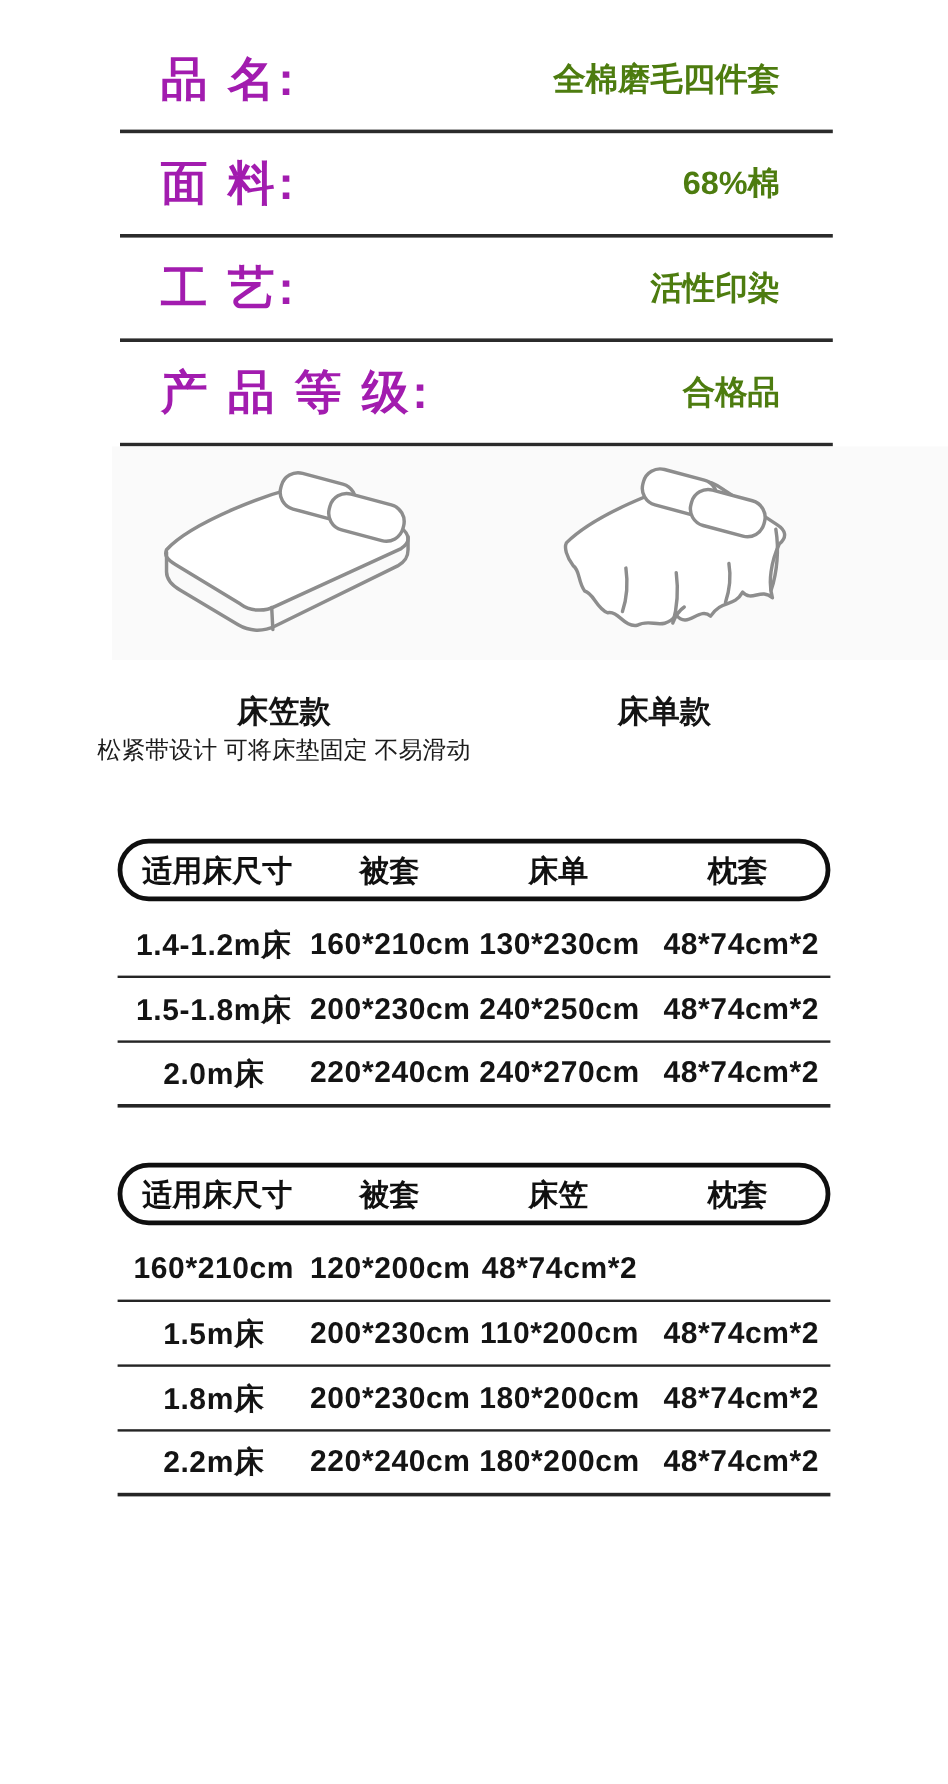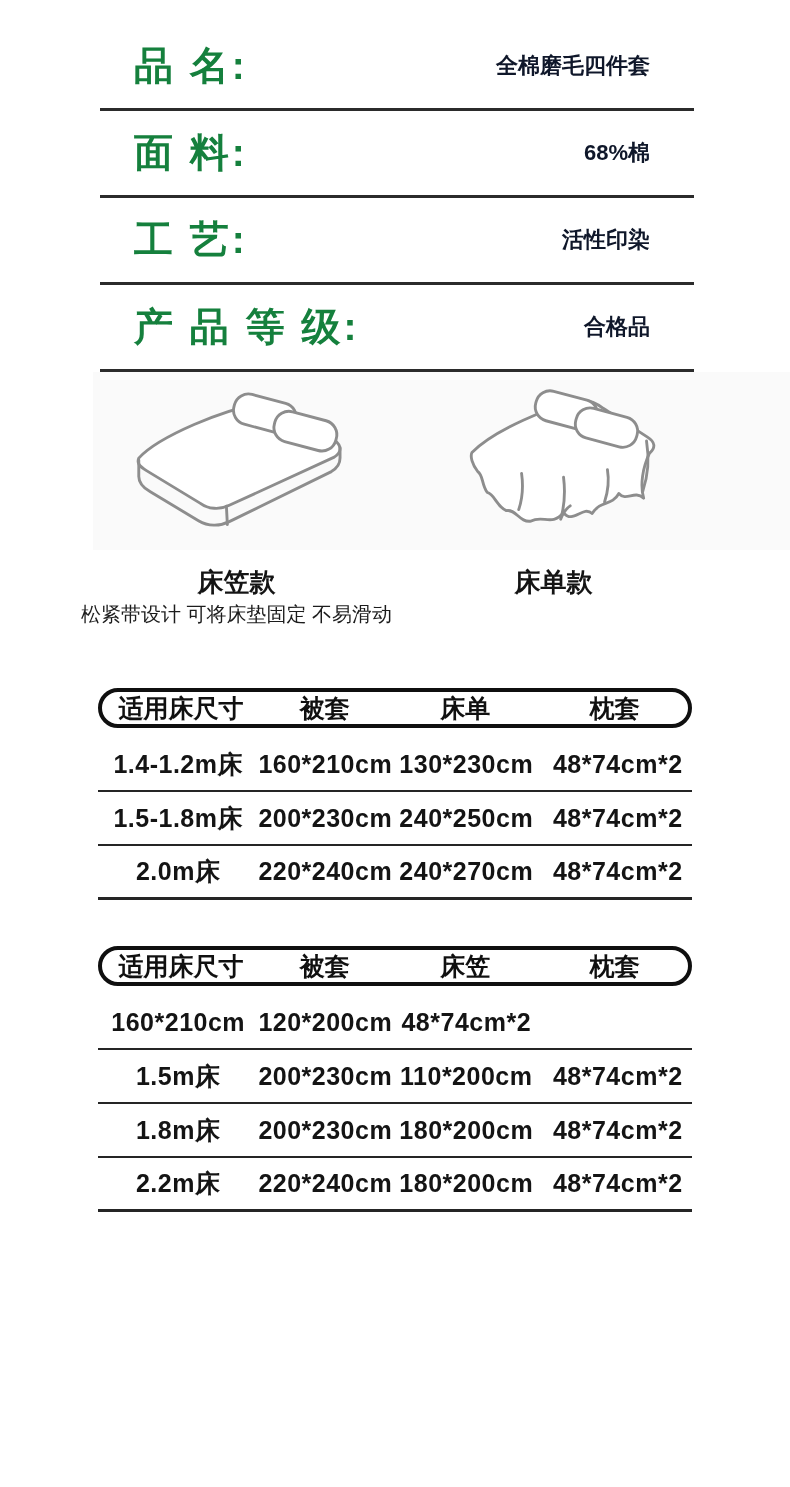--- a/index.html
+++ b/index.html
@@ -21,27 +21,27 @@
     display: flex;
     align-items: center;
     justify-content: space-between;
     border-bottom: 3px solid #2b2b2b;
     padding: 0 44px 0 34px;
   }
   .spec-label {
     font-size: 39px;
     font-weight: 800;
     letter-spacing: 3px;
-    color: #15803d;
+    color: #a21caf;
     white-space: pre;
   }
   .spec-value {
-    font-size: 22px;
+    font-size: 27px;
     font-weight: 700;
-    color: #0f172a;
+    color: #4d7c0f;
   }
 
   
   .compare-title {
     margin: 64px 0 24px;
     text-align: center;
     font-size: 30px;
     font-weight: 600;
     color: #1a1a1a;
   }
@@ -51,28 +51,28 @@
     display: flex;
     align-items: center;
     padding: 0 78px;
   }
   .sketch-col { flex: 1; display: flex; justify-content: center; align-items: center; }
   .sketch-col svg { display: block; }
   .sketch { stroke: #8d8d8d; stroke-width: 3; fill: none; stroke-linecap: round; stroke-linejoin: round; }
   .sketch-fill { fill: #ffffff; }
   .compare-cols { display: flex; padding: 0 78px; }
   .compare-col { flex: 1; text-align: center; }
-  .compare-name { margin-top: 15px; font-size: 26px; font-weight: 700; color: #141414; }
+  .compare-name { margin-top: 26px; font-size: 26px; font-weight: 700; color: #141414; }
   .compare-desc { margin-top: 1px; font-size: 20px; font-weight: 400; color: #1c1c1c; }
 
   
   .size-table { margin: 60px 98px 0; }
   .size-table.second { margin-top: 46px; }
   .pill-header {
-    height: 40px;
+    height: 52px;
     border: 4px solid #0f0f0f;
     border-radius: 26px;
     display: grid;
     grid-template-columns: 27% 22% 26% 25%;
     align-items: center;
   }
   .pill-header .cell { font-size: 25px; font-weight: 800; text-align: center; color: #101010; }
   .table-body { margin-top: 10px; }
   .size-row {
     display: grid;

